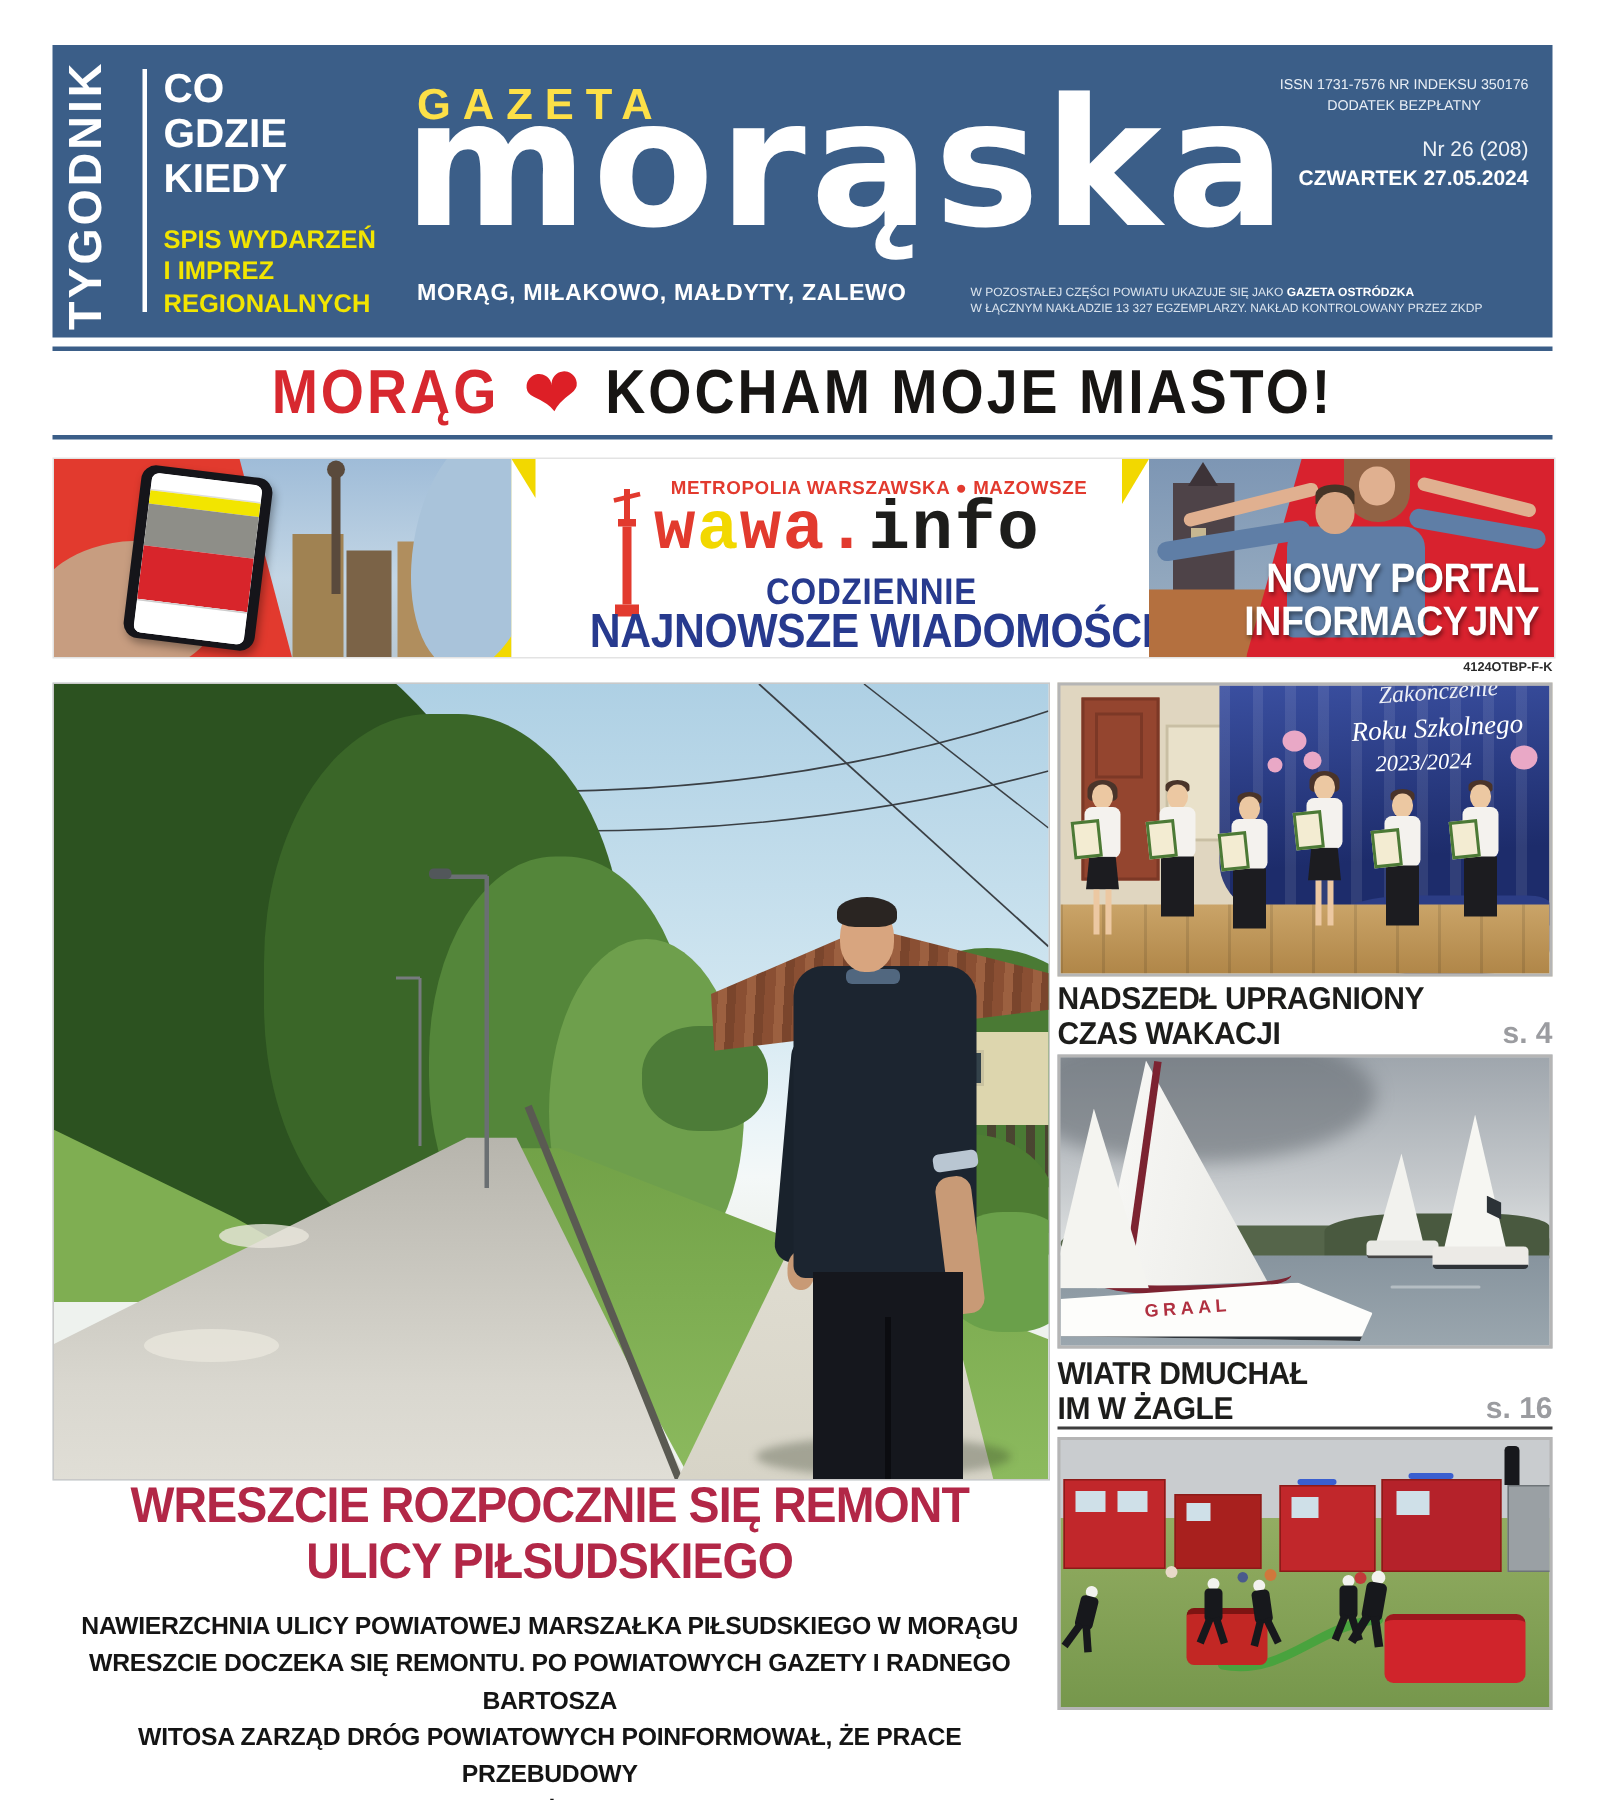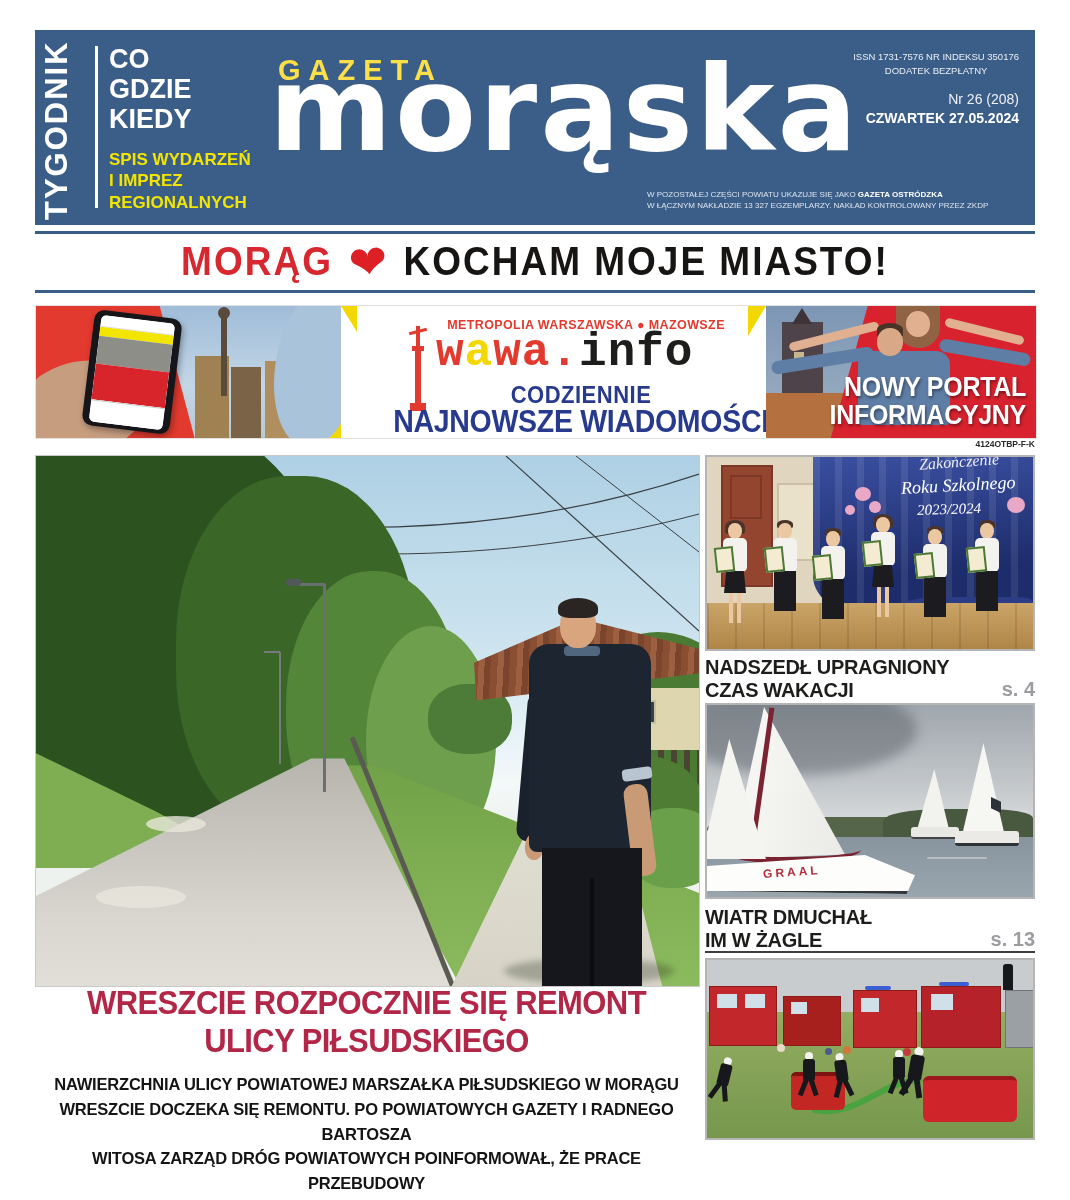--- a/index.html
+++ b/index.html
@@ -209,20 +209,21 @@
       <div>GDZIE</div>
       <div>KIEDY</div>
     </div>
     <div class="abs spis">
       <div>SPIS WYDARZEŃ</div>
       <div>I IMPREZ</div>
       <div>REGIONALNYCH</div>
     </div>
     <div class="abs gazeta">GAZETA</div>
     <div class="abs moraska">morąska</div>
+    <div class="abs cities">MORĄG, MIŁAKOWO, MAŁDYTY, ZALEWO</div>
     <div class="abs fineprint">
       <div><span>W POZOSTAŁEJ CZĘŚCI POWIATU UKAZUJE SIĘ JAKO </span><b>GAZETA OSTRÓDZKA</b></div>
       <div>W ŁĄCZNYM NAKŁADZIE 13 327 EGZEMPLARZY. NAKŁAD KONTROLOWANY PRZEZ ZKDP</div>
     </div>
     <div class="abs issue-top">
       <div>ISSN 1731-7576    NR INDEKSU 350176</div>
       <div>DODATEK BEZPŁATNY</div>
     </div>
     <div class="abs issue-no">
       <div>Nr 26 (208)</div>
@@ -426,21 +427,21 @@
       <div class="sl-jib"></div>
       <div class="sl-hull"></div>
       <div class="sl-name">GRAAL</div>
     </div>
   </div>
   <div class="abs story-head" style="left:705px;top:907px;width:330px;">
     <div class="story-title">
       <div>WIATR DMUCHAŁ</div>
       <div>IM W ŻAGLE</div>
     </div>
-    <div class="pageno">s. 13</div>
+    <div class="pageno">s. 16</div>
   </div>
 
   <div class="abs col-rule"></div>
 
   <div class="abs photo ph-fire">
     <div class="fr-grass"></div>
     <div class="fr-truck" style="left:2px;top:26px;width:66px;height:58px;"></div>
     <div class="fr-win" style="left:10px;top:34px;width:20px;height:14px;"></div>
     <div class="fr-win" style="left:38px;top:34px;width:20px;height:14px;"></div>
     <div class="fr-truck" style="left:76px;top:36px;width:56px;height:48px;background:#a8201e;"></div>

